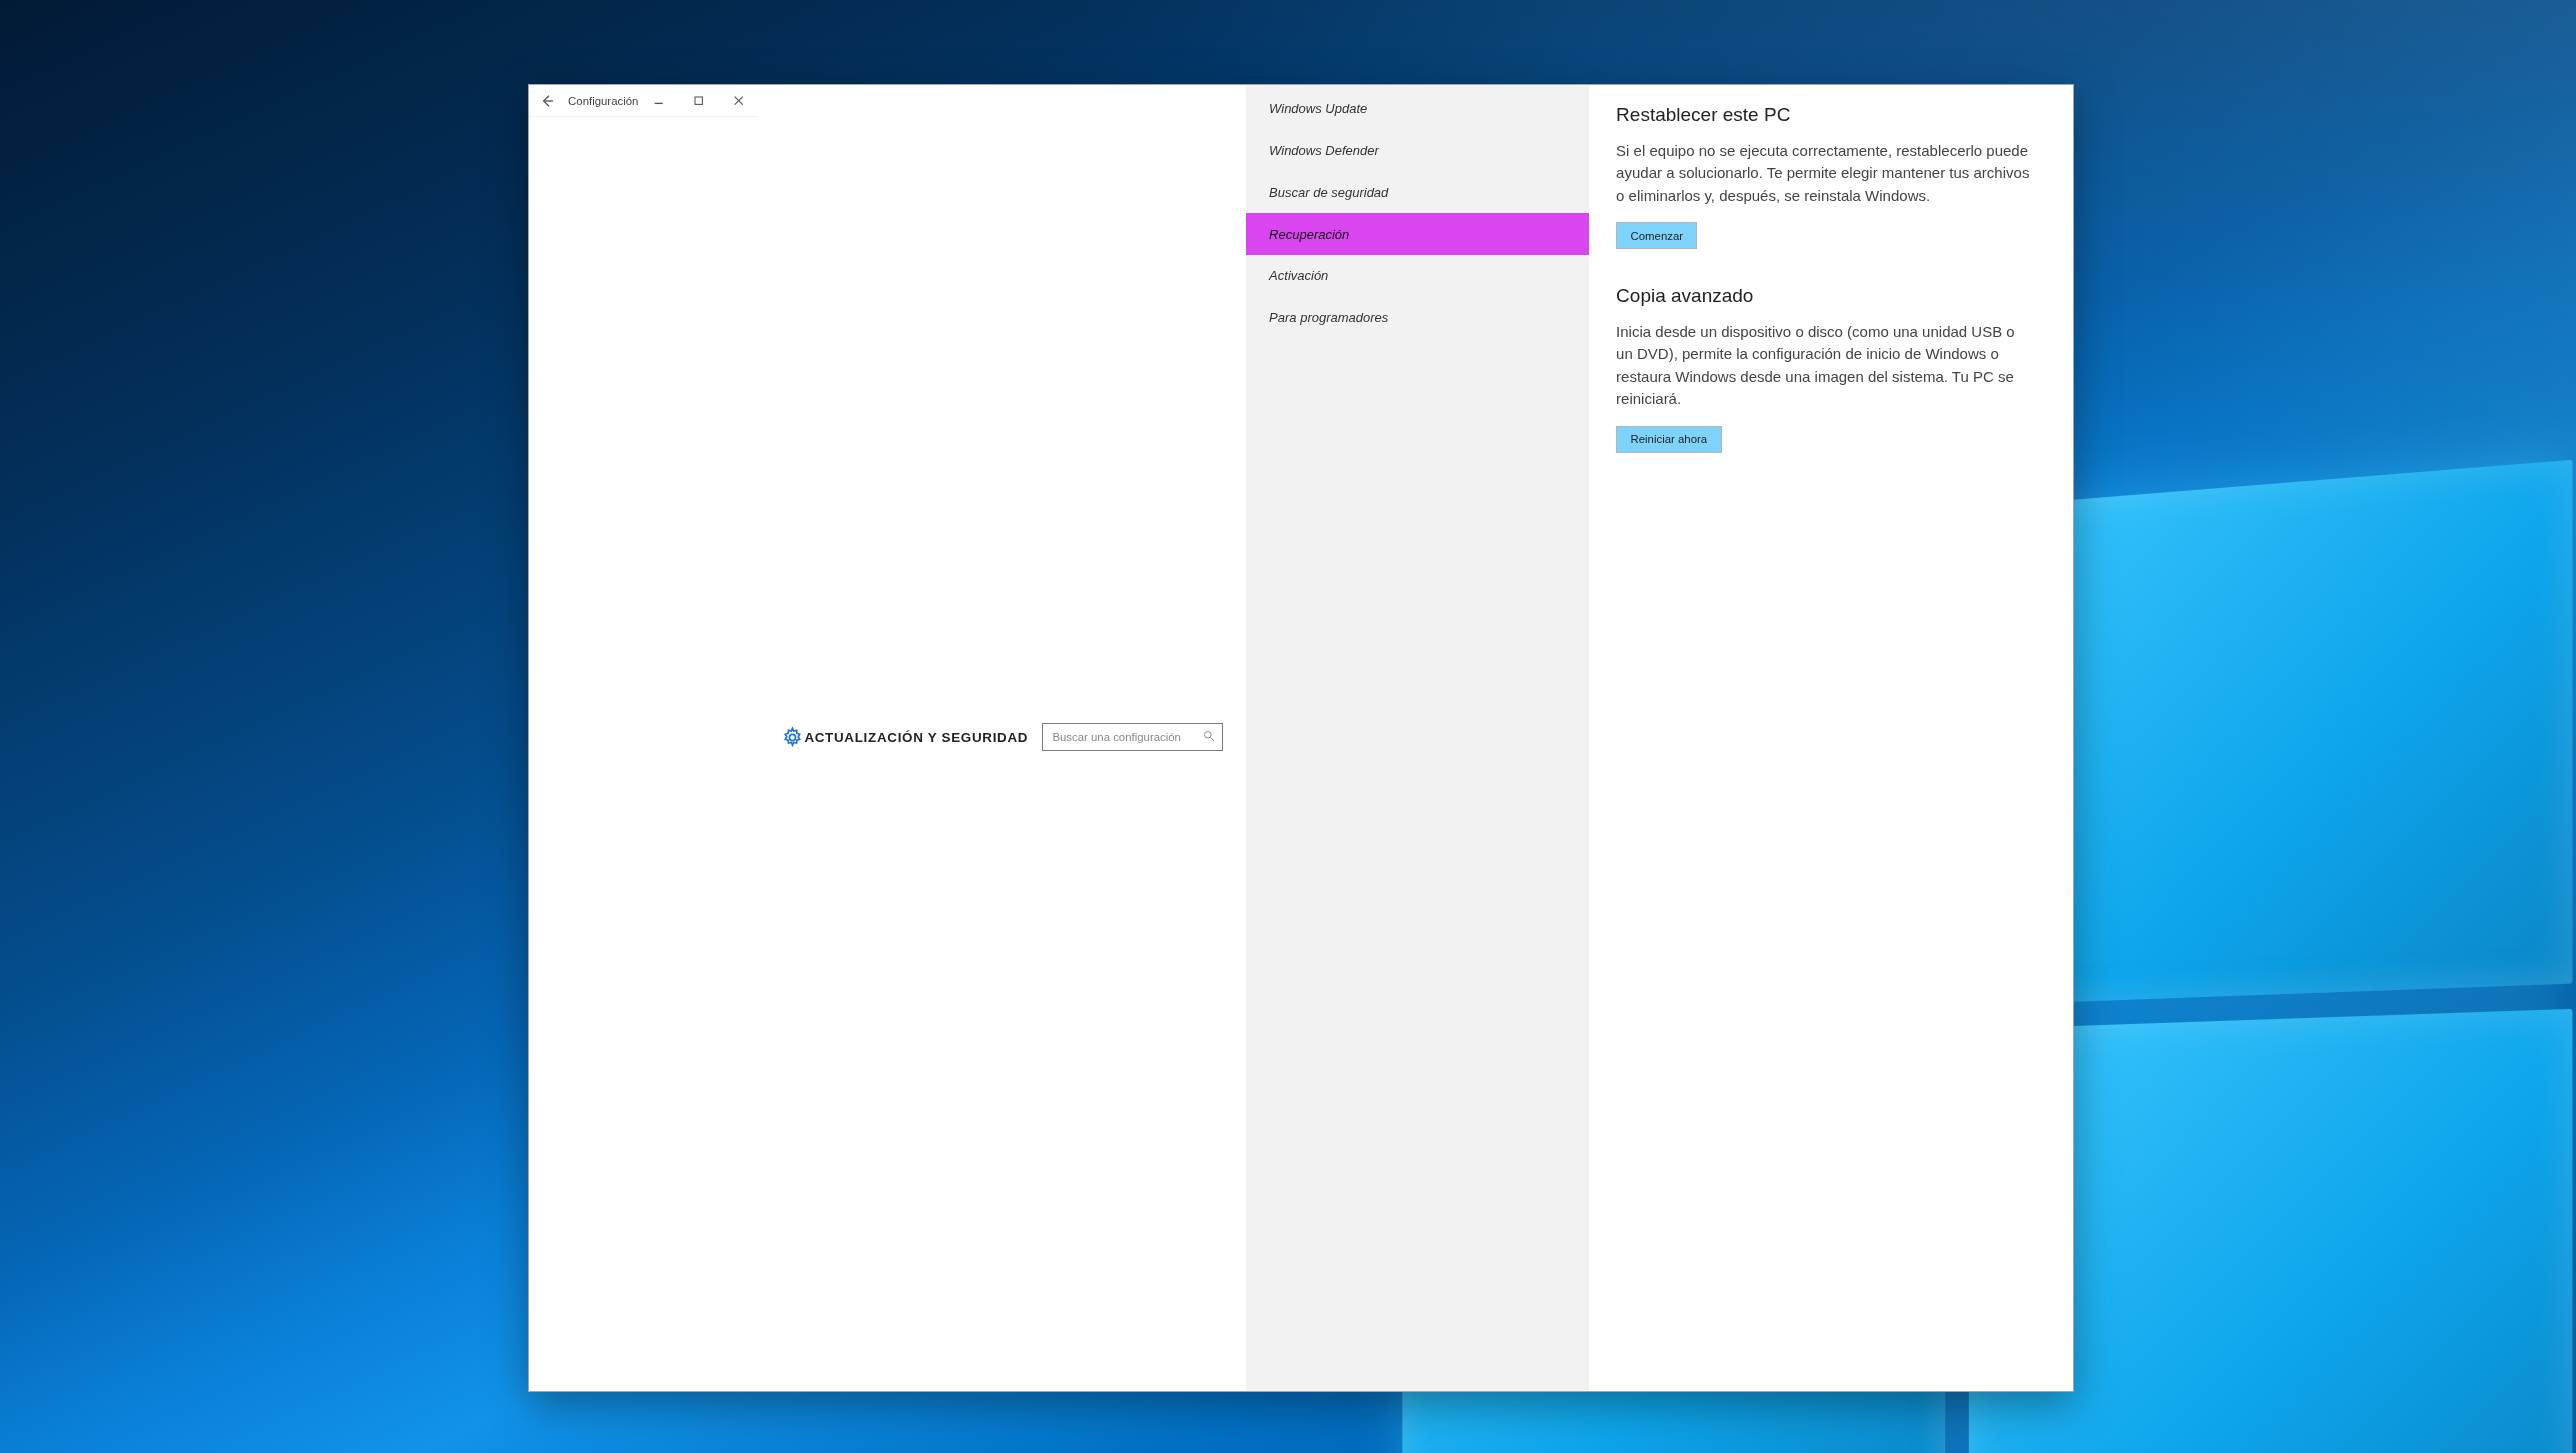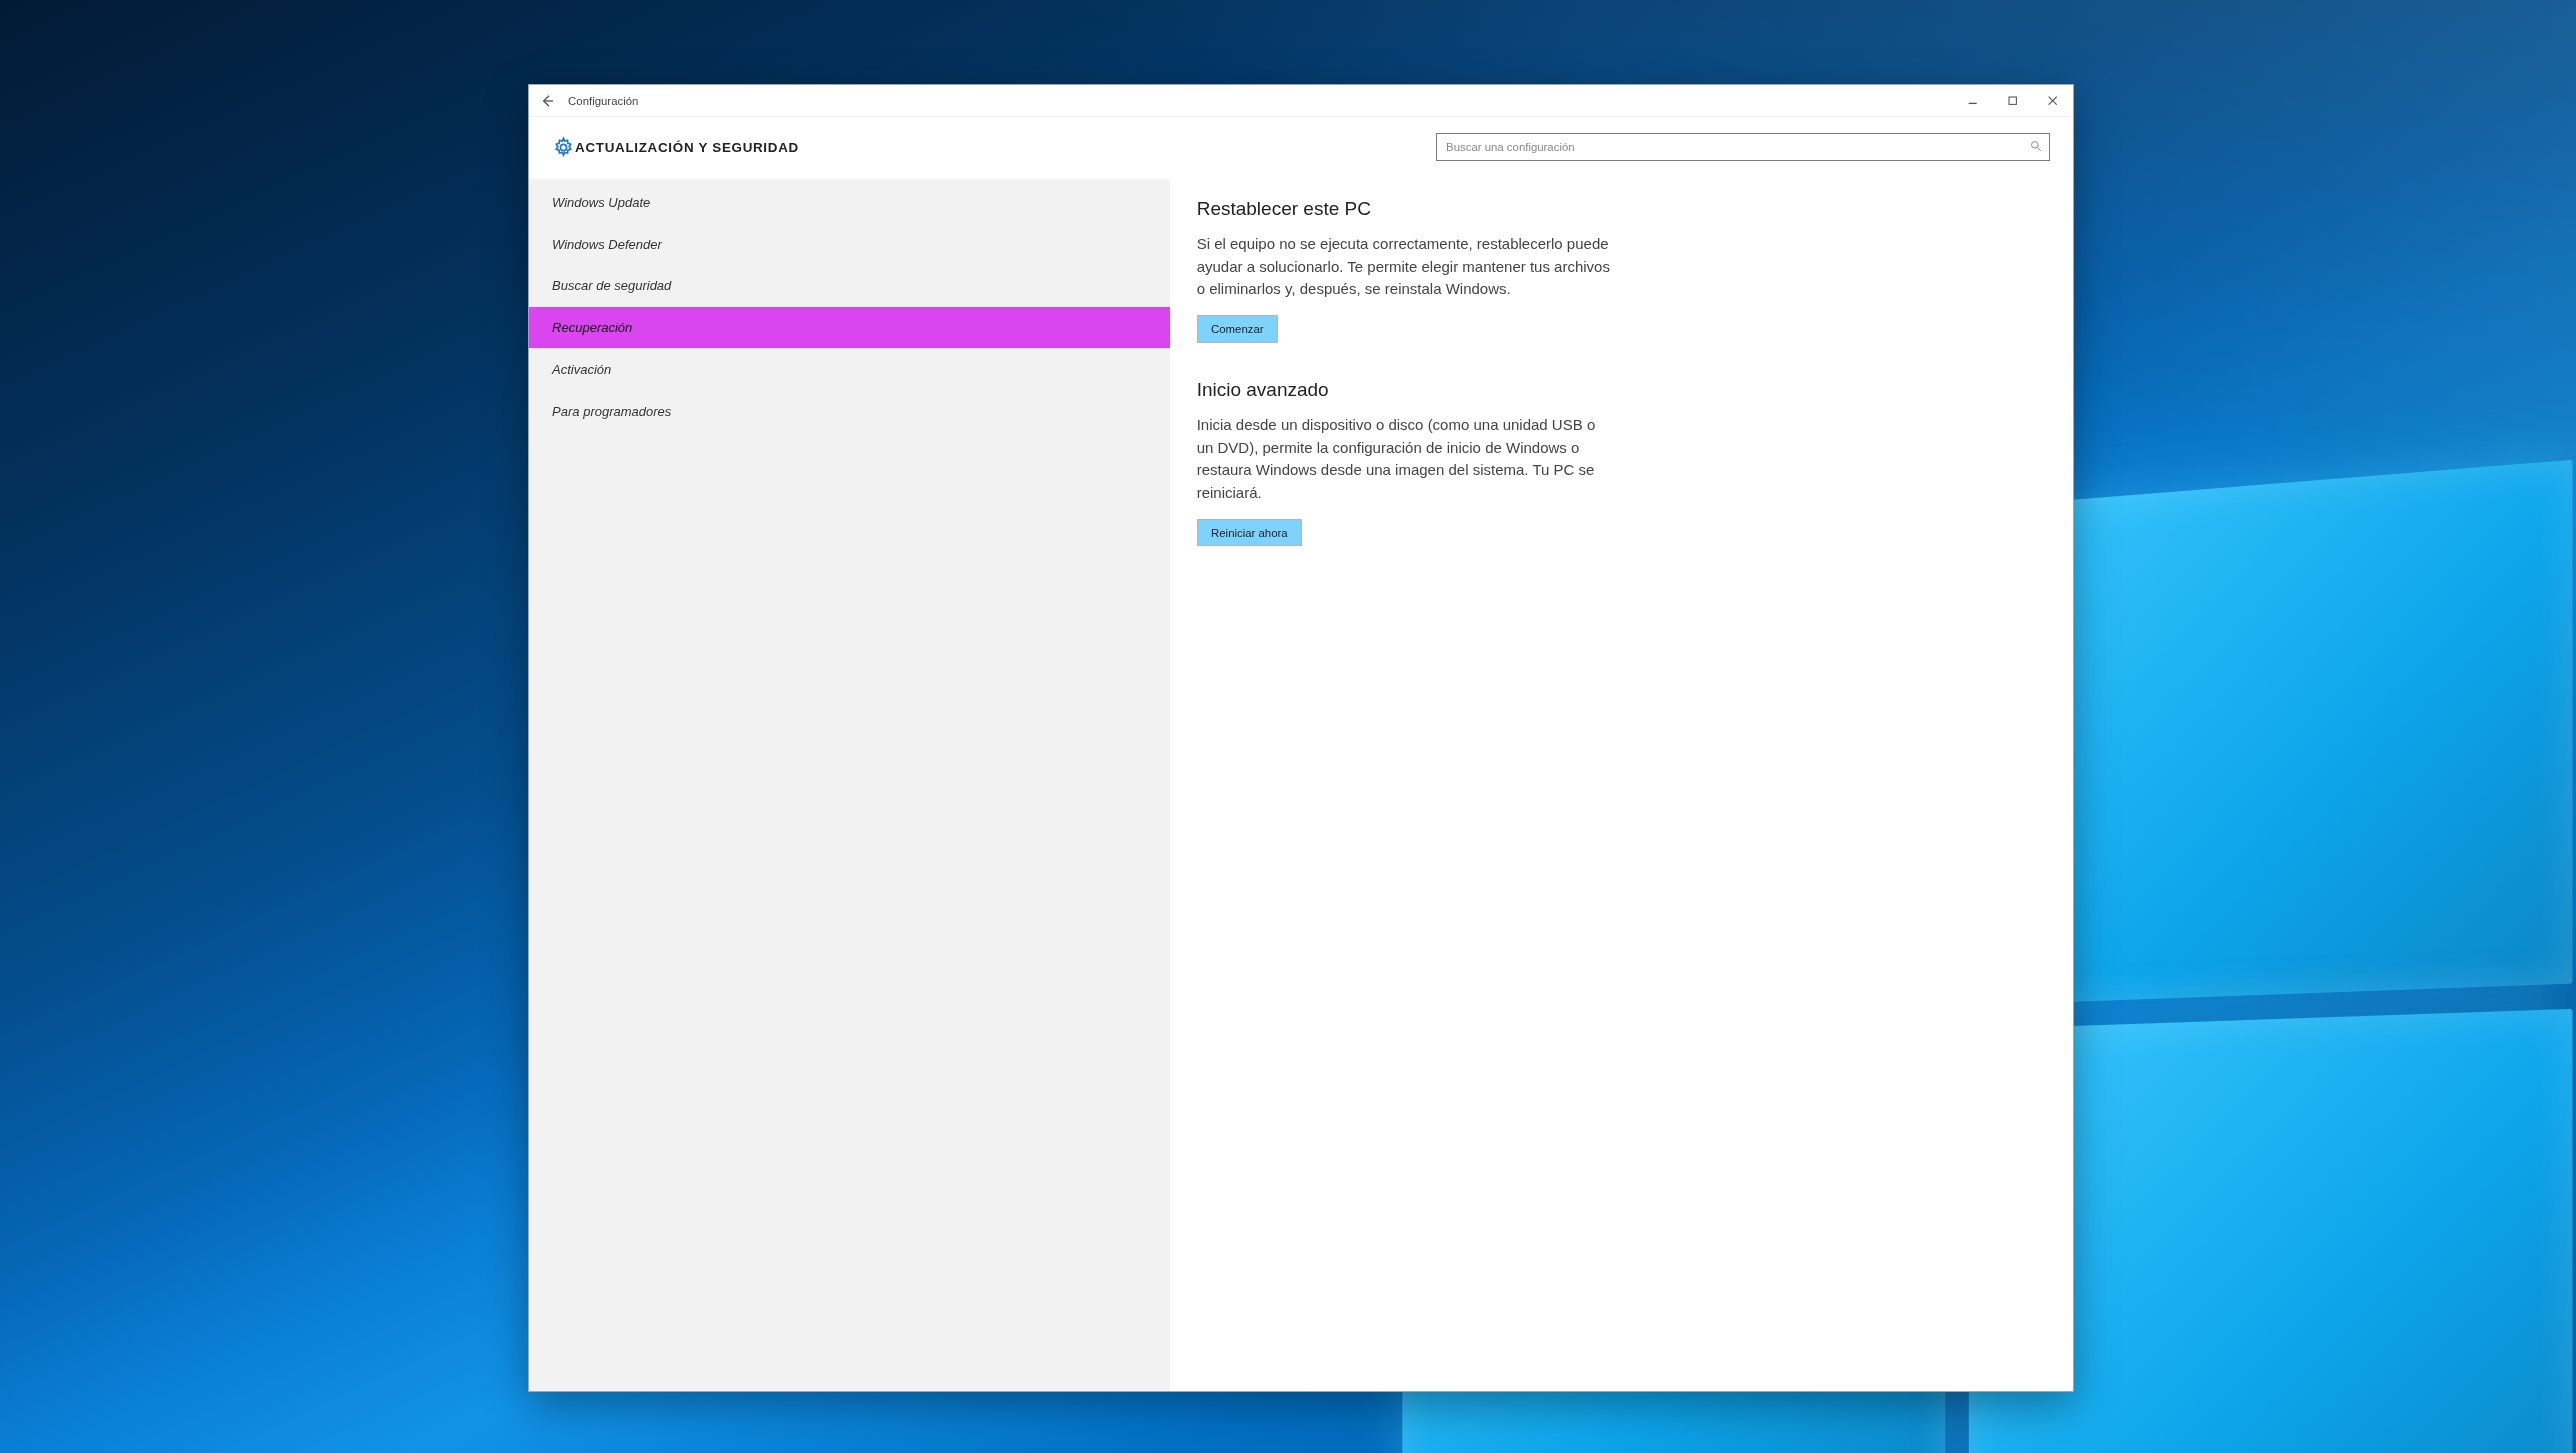--- a/index.html
+++ b/index.html
@@ -59,21 +59,21 @@
     .window {
       position: absolute;
       top: 5.8%;
       left: 20.5%;
       width: 60%;
       height: 90%;
       background: #ffffff;
       box-shadow: 0 13.4px 40px rgba(0,0,0,0.35);
       border: 0.7px solid #9fa6ad;
       display: flex;
-      flex-direction: column;
+      flex-direction: row;
       color: #222;
     }
 
     
     .titlebar {
       display: flex;
       align-items: center;
       height: 32px;
       background: #ffffff;
       border-bottom: 0.7px solid #f2f2f2;
@@ -297,21 +297,21 @@
 
     <main class="content">
 
       <section class="section">
         <h2>Restablecer este PC</h2>
         <p>Si el equipo no se ejecuta correctamente, restablecerlo puede ayudar a solucionarlo. Te permite elegir mantener tus archivos o eliminarlos y, después, se reinstala Windows.</p>
         <button class="win-btn">Comenzar</button>
       </section>
 
       <section class="section">
-        <h2>Inicio avanzado</h2>
+        <h2>Copia avanzado</h2>
         <p>Inicia desde un dispositivo o disco (como una unidad USB o un DVD), permite la configuración de inicio de Windows o restaura Windows desde una imagen del sistema. Tu PC se reiniciará.</p>
         <button class="win-btn">Reiniciar ahora</button>
       </section>
 
     </main>
   </div>
 
 </div>
 
 

